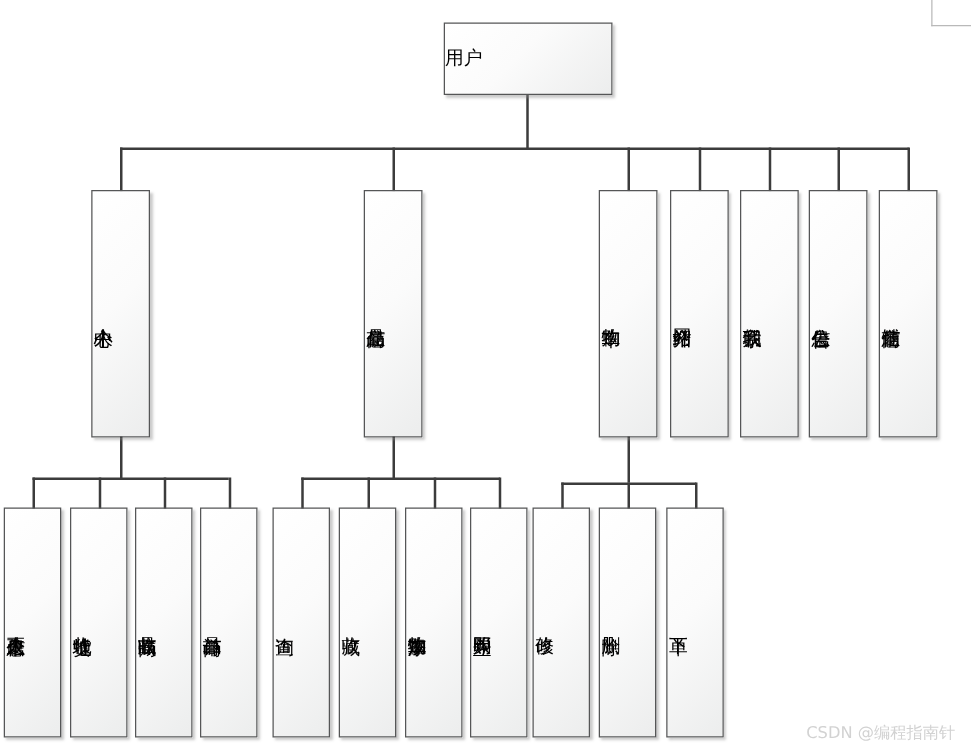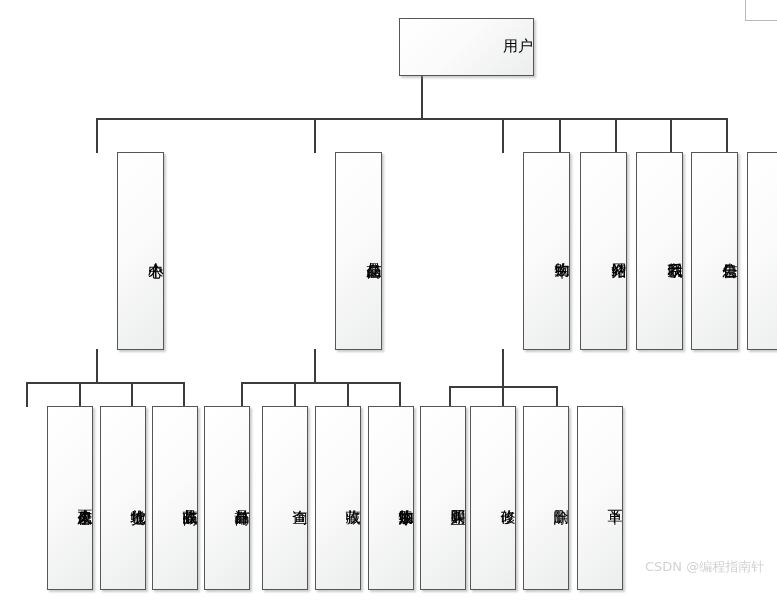--- a/index.html
+++ b/index.html
@@ -19,23 +19,22 @@
   }
   
   .node {
     position: absolute;
     box-sizing: border-box;
     border: 1px solid #555657;
     background: linear-gradient(135deg, #ffffff 0%, #fbfbfb 45%, #eceded 100%);
     box-shadow: 2px 2px 2px rgba(140,140,140,0.45);
     display: flex;
     align-items: center;
-    justify-content: flex-end;
+    justify-content: flex-start;
     z-index: 3;
-    margin-left: 44px;
   }
   .node .label {
     color: #000000;
     font-size: 15px;
     line-height: 1.02;
     letter-spacing: 0px;
     text-align: center;
     white-space: pre-line;
   }
   
@@ -168,15 +167,15 @@
   <div class="node vert" style="left:426px; top:406px; width:46px; height:184px;">
     <span class="label">修改</span>
   </div>
   <div class="node vert" style="left:479px; top:406px; width:46px; height:184px;">
     <span class="label">删除</span>
   </div>
   <div class="node vert" style="left:533px; top:406px; width:46px; height:184px;">
     <span class="label">下单</span>
   </div>
 
-  <div class="watermark" style="left:645px; top:558px;">CSDN @编程指南针</div>
+  <div class="watermark" style="left:645px; top:577px;">CSDN @编程指南针</div>
 
 </div>
 
 </body></html>

